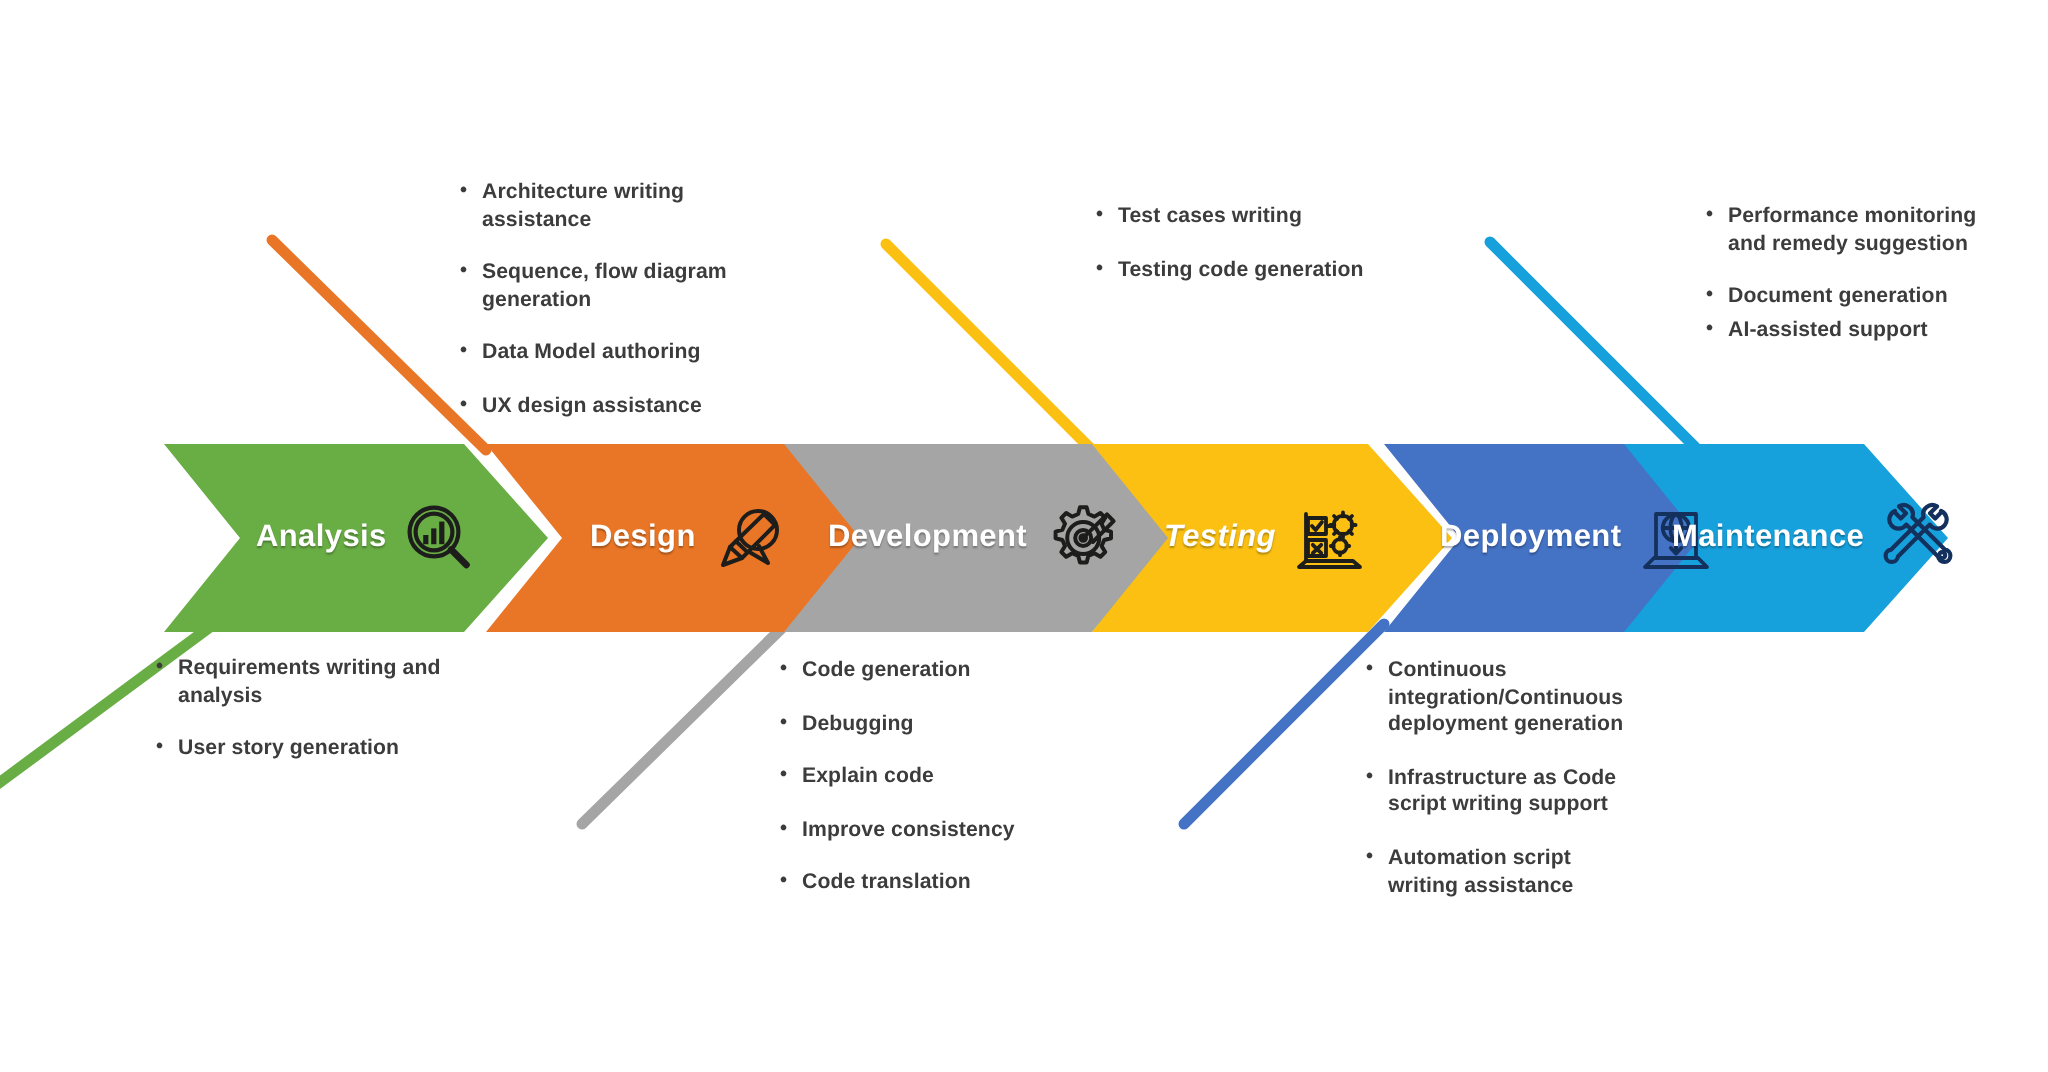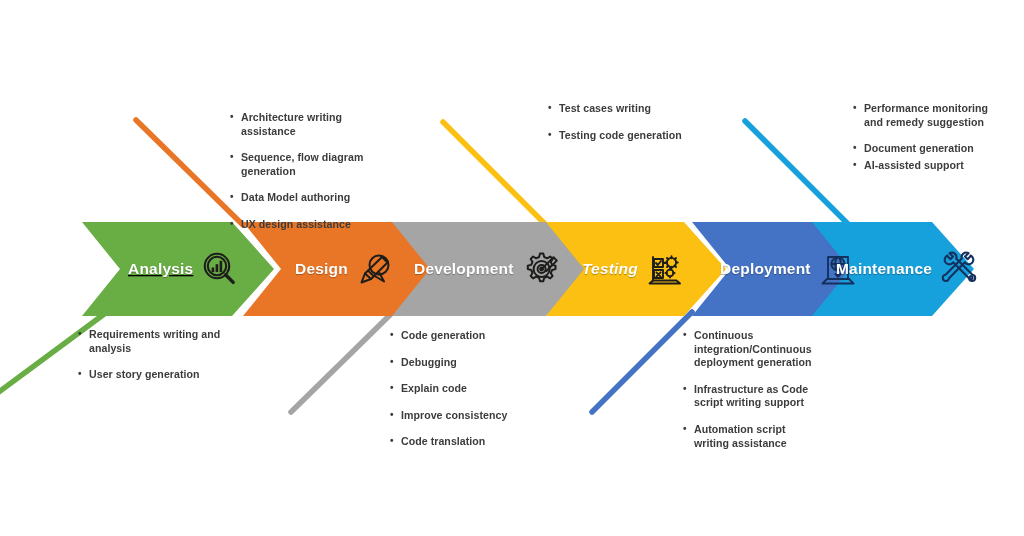--- a/index.html
+++ b/index.html
@@ -39,21 +39,21 @@
     width:40px;height:40px;
     display:block;
   }
   .chev .row{
     position:relative;z-index:3;
     display:flex;align-items:center;gap:7px;
     width:100%;
     padding-left:52px;
     box-sizing:border-box;
   }
-  .chev.first .row{padding-left:46px;text-decoration:underline;}
+  .chev.first .row{padding-left:46px;}
 
   
   .callout{position:absolute;}
   .callout ul{
     list-style:none;margin:0;padding:0;
   }
   .callout li{
     position:relative;
     padding-left:11px;
     margin-bottom:13px;
@@ -213,21 +213,21 @@
     </div>
   </div>
 
   <div class="callout" style="left:78px;top:328px;width:170px;">
     <ul>
       <li>Requirements writing and analysis</li>
       <li>User story generation</li>
     </ul>
   </div>
 
-  <div class="callout" style="left:230px;top:111px;width:165px;">
+  <div class="callout" style="left:230px;top:90px;width:165px;">
     <ul>
       <li>Architecture writing assistance</li>
       <li>Sequence, flow diagram generation</li>
       <li>Data Model authoring</li>
       <li>UX design assistance</li>
     </ul>
   </div>
 
   <div class="callout" style="left:390px;top:329px;width:150px;">
     <ul>

